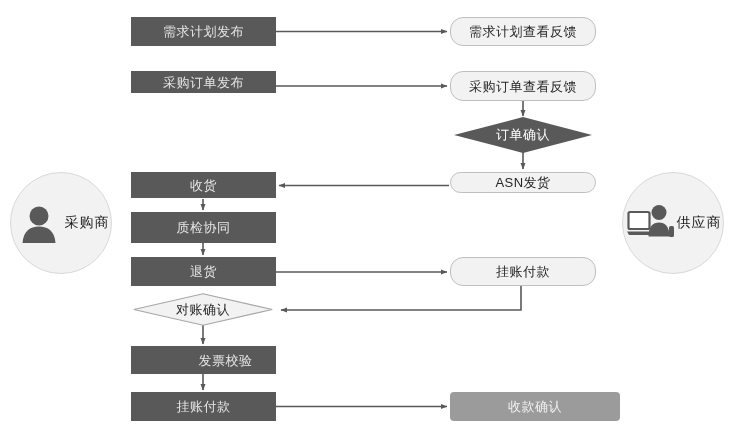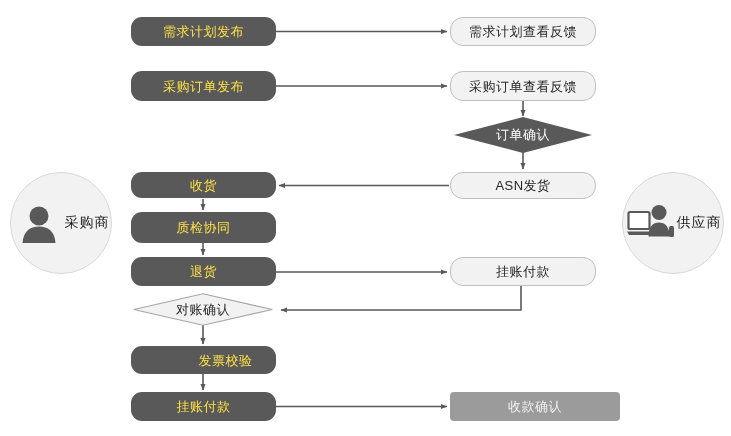--- a/index.html
+++ b/index.html
@@ -24,22 +24,22 @@
     align-items: center;
     justify-content: center;
     font-size: 13px;
     line-height: 1;
     letter-spacing: 0.5px;
     white-space: nowrap;
     user-select: none;
   }
   .node.dark {
     background: #595959;
-    color: #fde047;
-    border-radius: 11px;
+    color: #e5e5e5;
+    border-radius: 0;
   }
   .node.light-gray {
     background: #9b9b9b;
     color: #f2f2f2;
     border-radius: 4px;
   }
   .node.light {
     background: #f2f2f2;
     color: #262626;
     border: 1px solid #bfbfbf;
@@ -161,21 +161,21 @@
         <rect x="43" y="23" width="5" height="11" rx="1.6" fill="#595959"></rect>
       </svg>
     </div>
     <div class="caption">供应商</div>
   </div>
 
   <div class="node dark" style="left:131px; top:17px; width:145px; height:29px;">
     <span>需求计划发布</span>
   </div>
 
-  <div class="node dark" style="left:131px; top:71px; width:145px; height:30px;">
+  <div class="node dark" style="left:131px; top:71px; width:145px; height:22px;">
     <span>采购订单发布</span>
   </div>
 
   <div class="node dark" style="left:131px; top:172px; width:145px; height:26px;">
     <span>收货</span>
   </div>
 
   <div class="node dark" style="left:131px; top:212px; width:145px; height:31px;">
     <span>质检协同</span>
   </div>
@@ -207,21 +207,21 @@
     <span>采购订单查看反馈</span>
   </div>
 
   <div class="diamond-wrap" style="left:454px; top:117px; width:138px; height:36px;">
     <svg width="138" height="36" viewBox="0 0 138 36">
       <polygon points="69,0 138,18 69,36 0,18" fill="#595959"></polygon>
     </svg>
     <div class="diamond-label on-dark">订单确认</div>
   </div>
 
-  <div class="node light" style="left:450px; top:172px; width:146px; height:27px;">
+  <div class="node light" style="left:450px; top:172px; width:146px; height:21px;">
     <span>ASN发货</span>
   </div>
 
   <div class="node light" style="left:450px; top:257px; width:146px; height:29px;">
     <span>挂账付款</span>
   </div>
 
   <div class="node light-gray" style="left:450px; top:392px; width:170px; height:29px;">
     <span>收款确认</span>
   </div>

